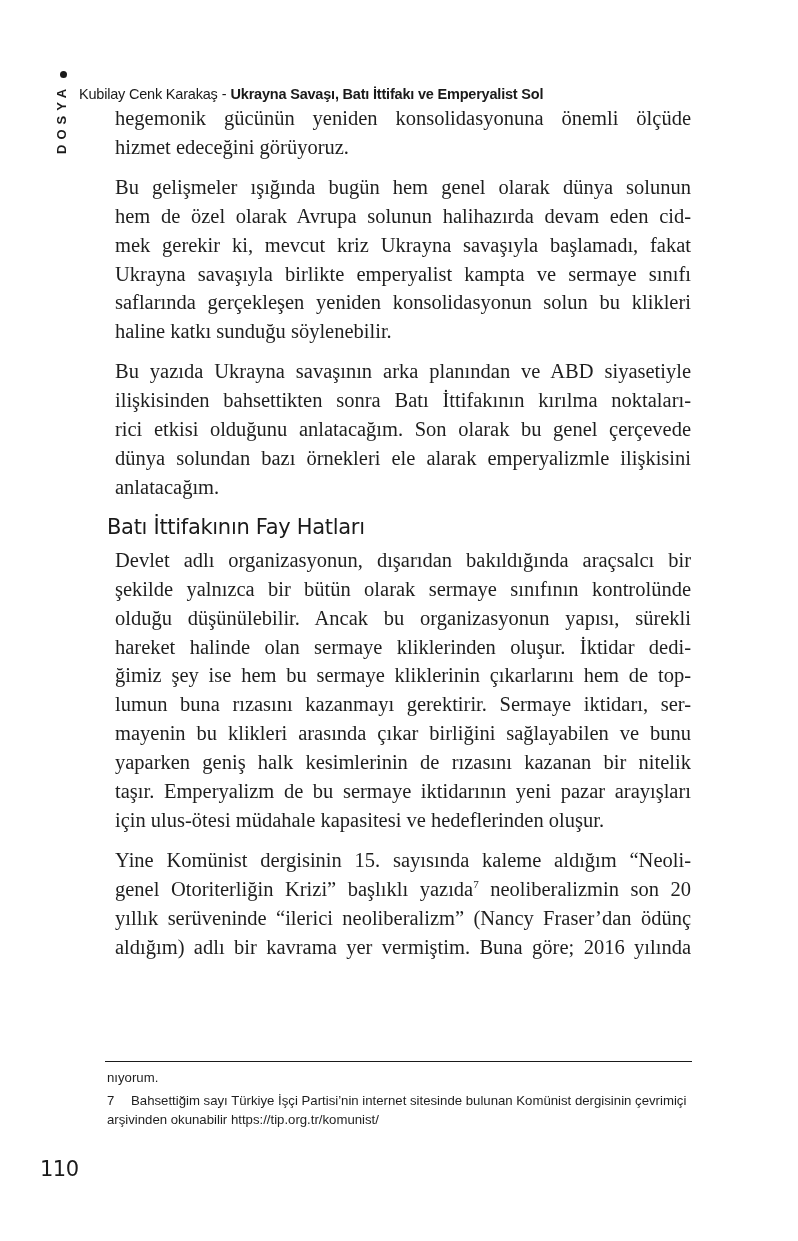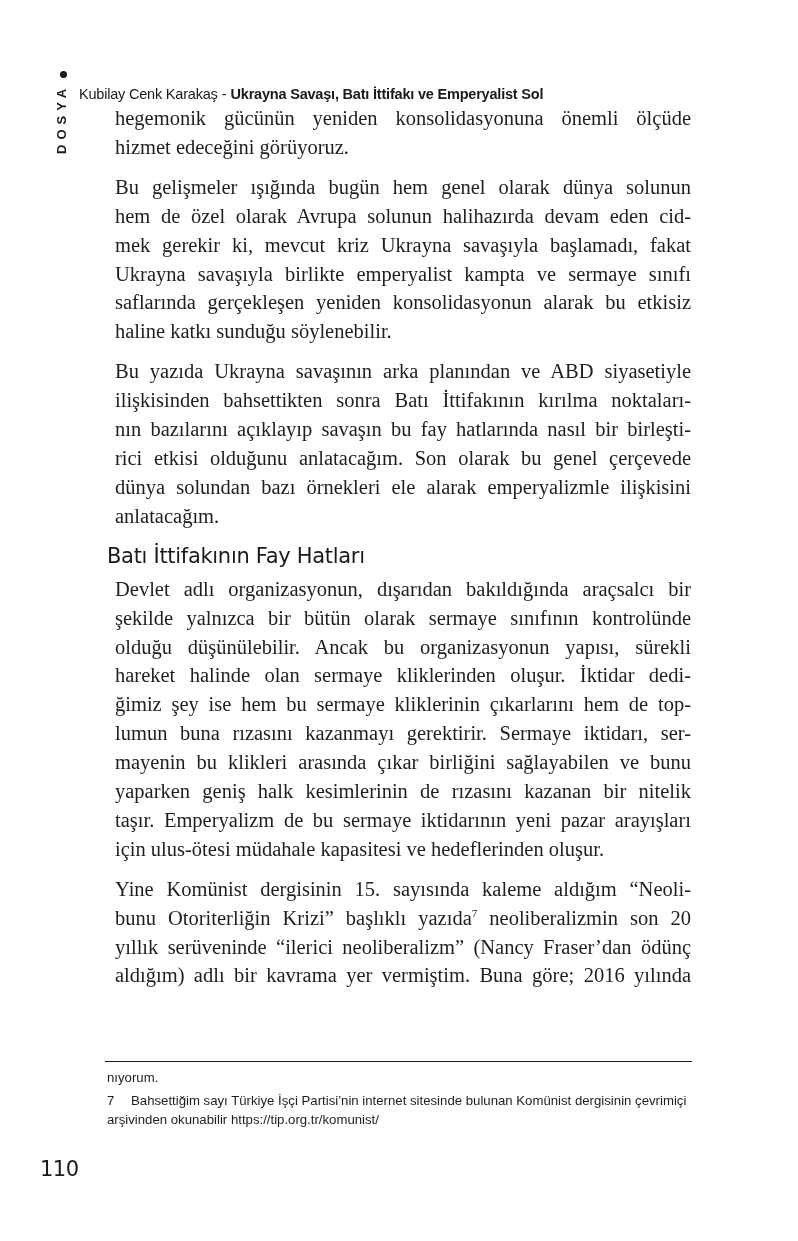--- a/index.html
+++ b/index.html
@@ -69,27 +69,26 @@
 <div class="content">
   <p>
     <span class="line">hegemonik gücünün yeniden konsolidasyonuna önemli ölçüde</span>
     <span class="line last">hizmet edeceğini görüyoruz.</span>
   </p>
   <p>
     <span class="line">Bu gelişmeler ışığında bugün hem genel olarak dünya solunun</span>
     <span class="line">hem de özel olarak Avrupa solunun halihazırda devam eden cid-</span>
     <span class="line">mek gerekir ki, mevcut kriz Ukrayna savaşıyla başlamadı, fakat</span>
     <span class="line">Ukrayna savaşıyla birlikte emperyalist kampta ve sermaye sınıfı</span>
-    <span class="line">saflarında gerçekleşen yeniden konsolidasyonun alarak bu etkisiz</span>
+    <span class="line">saflarında gerçekleşen yeniden konsolidasyonun solun bu klikleri</span>
     <span class="line last">haline katkı sunduğu söylenebilir.</span>
   </p>
   <p>
     <span class="line">Bu yazıda Ukrayna savaşının arka planından ve ABD siyasetiyle</span>
     <span class="line">ilişkisinden bahsettikten sonra Batı İttifakının kırılma noktaları-</span>
-    <span class="line">nın bazılarını açıklayıp savaşın bu fay hatlarında nasıl bir birleşti-</span>
     <span class="line">rici etkisi olduğunu anlatacağım. Son olarak bu genel çerçevede</span>
     <span class="line">dünya solundan bazı örnekleri ele alarak emperyalizmle ilişkisini</span>
     <span class="line last">anlatacağım.</span>
   </p>
 
   <h2>Batı İttifakının Fay Hatları</h2>
 
   <p>
     <span class="line">Devlet adlı organizasyonun, dışarıdan bakıldığında araçsalcı bir</span>
     <span class="line">şekilde yalnızca bir bütün olarak sermaye sınıfının kontrolünde</span>
@@ -98,21 +97,21 @@
     <span class="line">ğimiz şey ise hem bu sermaye kliklerinin çıkarlarını hem de top-</span>
     <span class="line">lumun buna rızasını kazanmayı gerektirir. Sermaye iktidarı, ser-</span>
     <span class="line">mayenin bu klikleri arasında çıkar birliğini sağlayabilen ve bunu</span>
     <span class="line">yaparken geniş halk kesimlerinin de rızasını kazanan bir nitelik</span>
     <span class="line">taşır. Emperyalizm de bu sermaye iktidarının yeni pazar arayışları</span>
     <span class="line last">için ulus-ötesi müdahale kapasitesi ve hedeflerinden oluşur.</span>
   </p>
 
   <p>
     <span class="line">Yine Komünist dergisinin 15. sayısında kaleme aldığım “Neoli-</span>
-    <span class="line"><span>bunu Otoriterliğin Krizi” başlıklı yazıda</span><sup>7</sup><span> neoliberalizmin son 20</span></span>
+    <span class="line"><span>genel Otoriterliğin Krizi” başlıklı yazıda</span><sup>7</sup><span> neoliberalizmin son 20</span></span>
     <span class="line">yıllık serüveninde “ilerici neoliberalizm” (Nancy Fraser’dan ödünç</span>
     <span class="line">aldığım) adlı bir kavrama yer vermiştim. Buna göre; 2016 yılında</span>
   </p>
 </div>
 
 <div class="footnote-rule"></div>
 
 <div class="footnotes">
   <p>nıyorum.</p>
   <p><span class="fn-num">7</span><span>Bahsettiğim sayı Türkiye İşçi Partisi’nin internet sitesinde bulunan Komünist dergisinin çevrimiçi arşivinden okunabilir https://tip.org.tr/komunist/</span></p>

